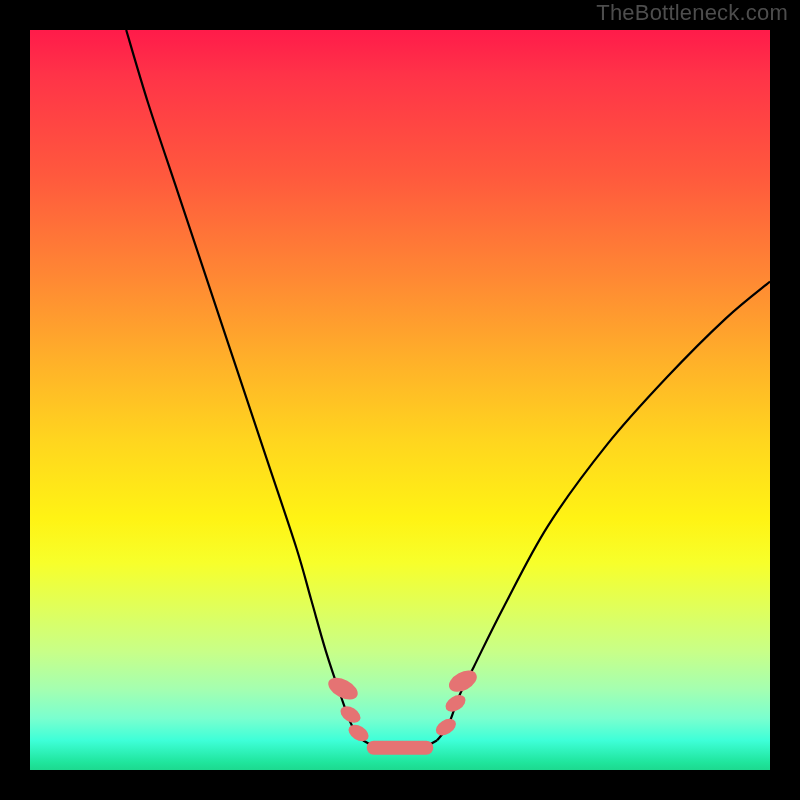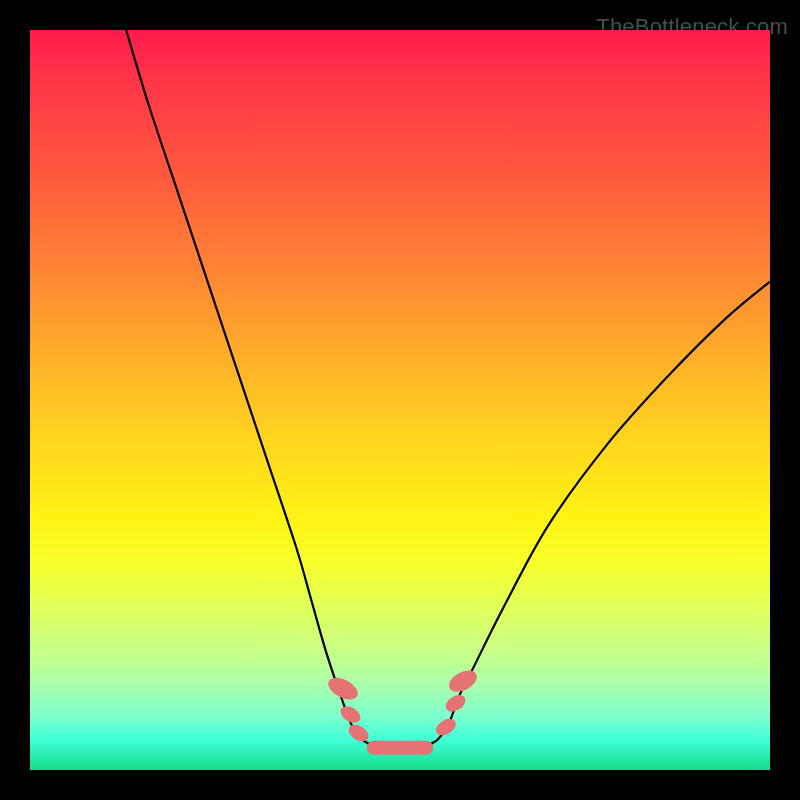--- a/index.html
+++ b/index.html
@@ -37,21 +37,21 @@
       #c8ff88 84%,
       #a5ffb0 89%,
       #7affcf 93%,
       #3effd8 96%,
       #1fe59c 99%,
       #1dd98f 100%
     );
   }
   .watermark {
     position: absolute;
-    top: 14px;
+    top: 0;
     right: 12px;
     color: #4d4d4d;
     font-size: 22px;
     font-weight: 500;
     letter-spacing: 0.2px;
     user-select: none;
   }
   svg.curve {
     position: absolute;
     left: 0;

